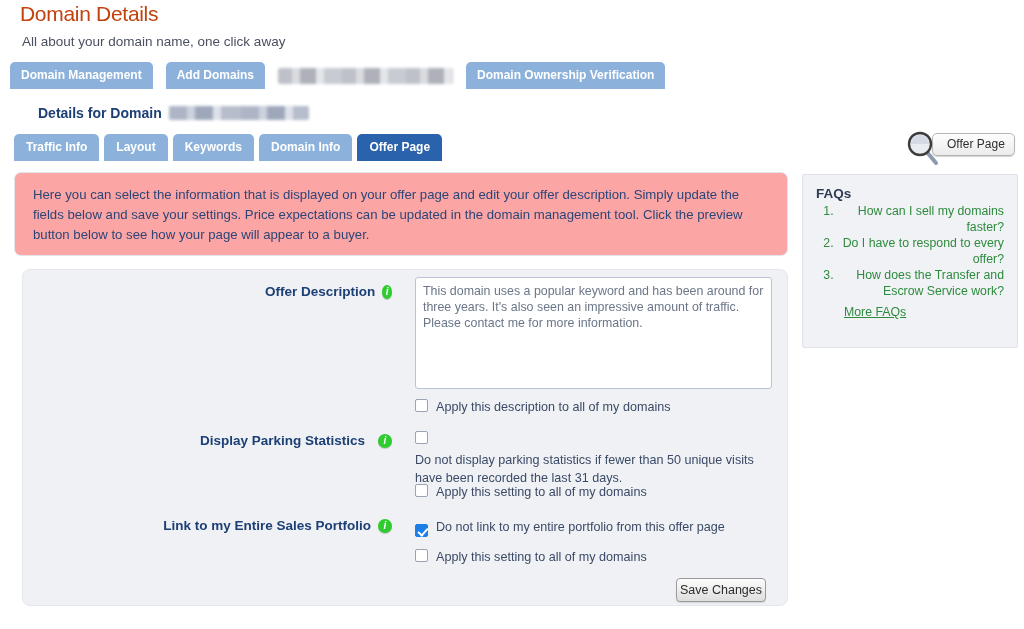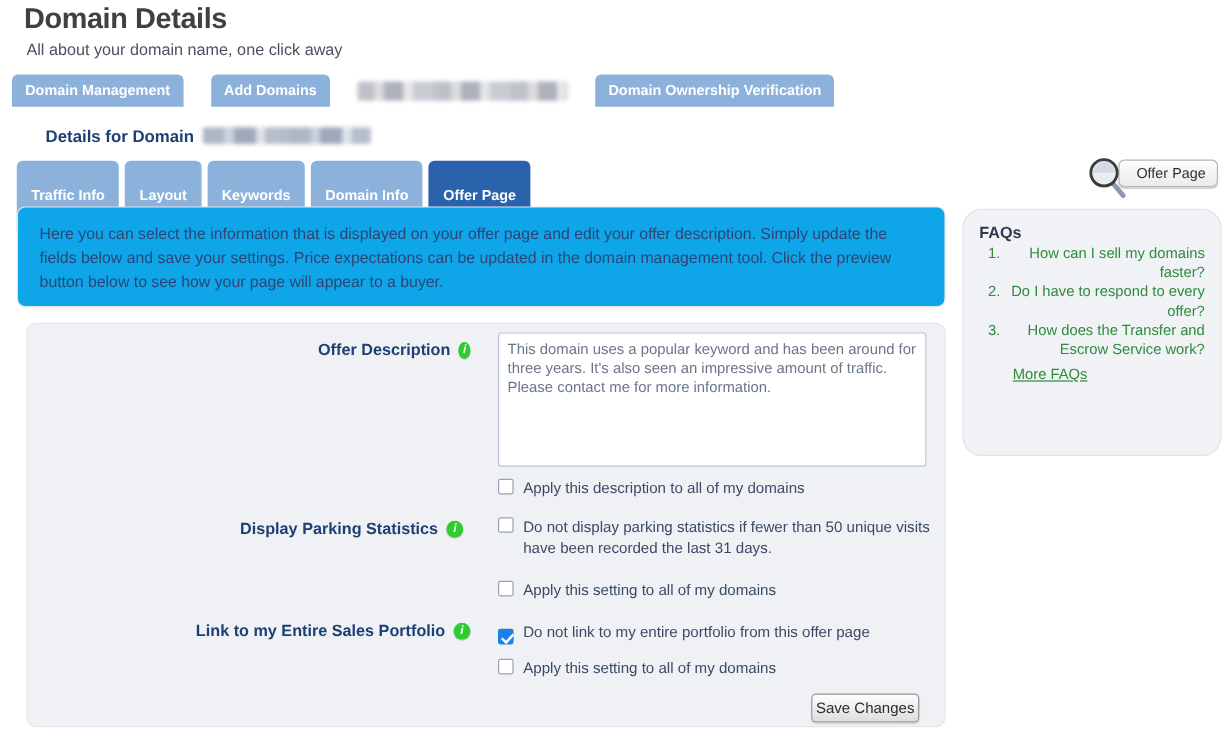--- a/index.html
+++ b/index.html
@@ -8,32 +8,32 @@
     width: 1024px; height: 629px;
     background: #ffffff;
     font-family: "Liberation Sans", sans-serif;
     overflow: hidden;
   }
   .page { position: relative; width: 1024px; height: 629px; }
 
   
   .page-title {
     position: absolute; left: 20px; top: 2px;
-    font-size: 24px; font-weight: bold; color: #404040;
+    font-size: 21px; font-weight: normal; color: #c2410c;
     letter-spacing: -0.3px;
   }
   .page-subtitle {
     position: absolute; left: 22px; top: 34px;
     font-size: 13.5px; color: #4a5060;
   }
 
   
   .topnav {
     position: absolute; left: 10px; top: 62px;
-    display: flex; align-items: flex-start; gap: 23px;
+    display: flex; align-items: flex-start; gap: 13px;
   }
   .tab {
     background: #8cb2dc;
     color: #ffffff;
     font-size: 12px; font-weight: bold;
     padding: 7px 11px 7px 11px;
     border-radius: 5px 5px 0 0;
     line-height: 13px;
     white-space: nowrap;
     cursor: pointer;
@@ -70,21 +70,21 @@
         #dde1e9 44px, #dde1e9 52px,
         #b6bdcb 52px, #b6bdcb 72px);
     filter: blur(1.7px);
   }
 
   
   .subnav {
     position: absolute; left: 14px; top: 134px;
     display: flex; align-items: flex-start; gap: 5px;
   }
-  .subnav .tab { font-size: 12px; padding: 23px 12px; }
+  .subnav .tab { font-size: 12px; padding: 7px 12px; }
 
   
   .preview-badge {
     position: absolute; left: 906px; top: 131px;
     display: flex; align-items: center;
   }
   .preview-pill {
     position: absolute; left: 26px; top: 2px;
     background: linear-gradient(#fefefe, #eceaea);
     border: 1px solid #b5b5b5;
@@ -93,36 +93,36 @@
     font-size: 12px; color: #2f2f2f;
     box-shadow: 0 1px 1px rgba(0,0,0,.18);
     white-space: nowrap;
   }
   .magnifier { position: absolute; left: 0; top: 0; width: 34px; height: 36px; z-index: 2; }
 
   
   .infobox {
     position: absolute; left: 14px; top: 172px;
     width: 774px; height: 84px;
-    background: #0ea5e9;
+    background: #fca5a5;
     border: 1px solid #e2e5ec;
     border-radius: 7px;
     padding: 12px 18px;
   }
   .infobox p {
     margin: 0; font-size: 13.2px; line-height: 20px; color: #2d4576;
   }
 
   
   .faqbox {
     position: absolute; left: 802px; top: 174px;
-    width: 216px; height: 206px;
+    width: 216px; height: 174px;
     background: #f0f2f6;
     border: 1px solid #dfe2e9;
-    border-radius: 16px;
+    border-radius: 2px;
     padding: 11px 13px;
   }
   .faq-title {
     font-size: 13.5px; font-weight: bold; color: #2f3a52; margin-bottom: 3px;
   }
   .faq-list {
     margin: 0; padding-left: 21px;
     font-size: 12.3px; line-height: 15.5px; color: #2e8b3d; text-align: right;
   }
   .faq-list li { margin-bottom: 1px; }
@@ -256,26 +256,26 @@
     <span class="info-icon">i</span>
   </div>
 
   <textarea class="offer-textarea" placeholder="Enter your offer description" style="">This domain uses a popular keyword and has been around for three years. It's also seen an impressive amount of traffic. Please contact me for more information.</textarea>
 
   <div class="cb-row" style="left:415px; top:398px; width:360px;">
     <input type="checkbox" class="cb" style="">
     <span class="cb-label">Apply this description to all of my domains</span>
   </div>
 
-  <div class="row" style="left:200px; top:433px; width:192px; justify-content:flex-start; align-items:center;">
+  <div class="row" style="left:200px; top:433px; width:192px; justify-content:space-between; align-items:center;">
     <span class="field-label">Display Parking Statistics</span>
     <span class="info-icon">i</span>
   </div>
 
-  <div class="cb-row" style="left:415px; top:430px; width:362px;">
+  <div class="cb-row" style="left:415px; top:430px; width:362px;flex-direction:column;">
     <input type="checkbox" class="cb" style="">
     <span class="cb-label">Do not display parking statistics if fewer than 50 unique visits have been recorded the last 31 days.</span>
   </div>
 
   <div class="cb-row" style="left:415px; top:483px; width:360px;">
     <input type="checkbox" class="cb" style="">
     <span class="cb-label">Apply this setting to all of my domains</span>
   </div>
 
   <div class="row" style="left:160px; top:518px; width:232px; justify-content:flex-end; align-items:center;">

